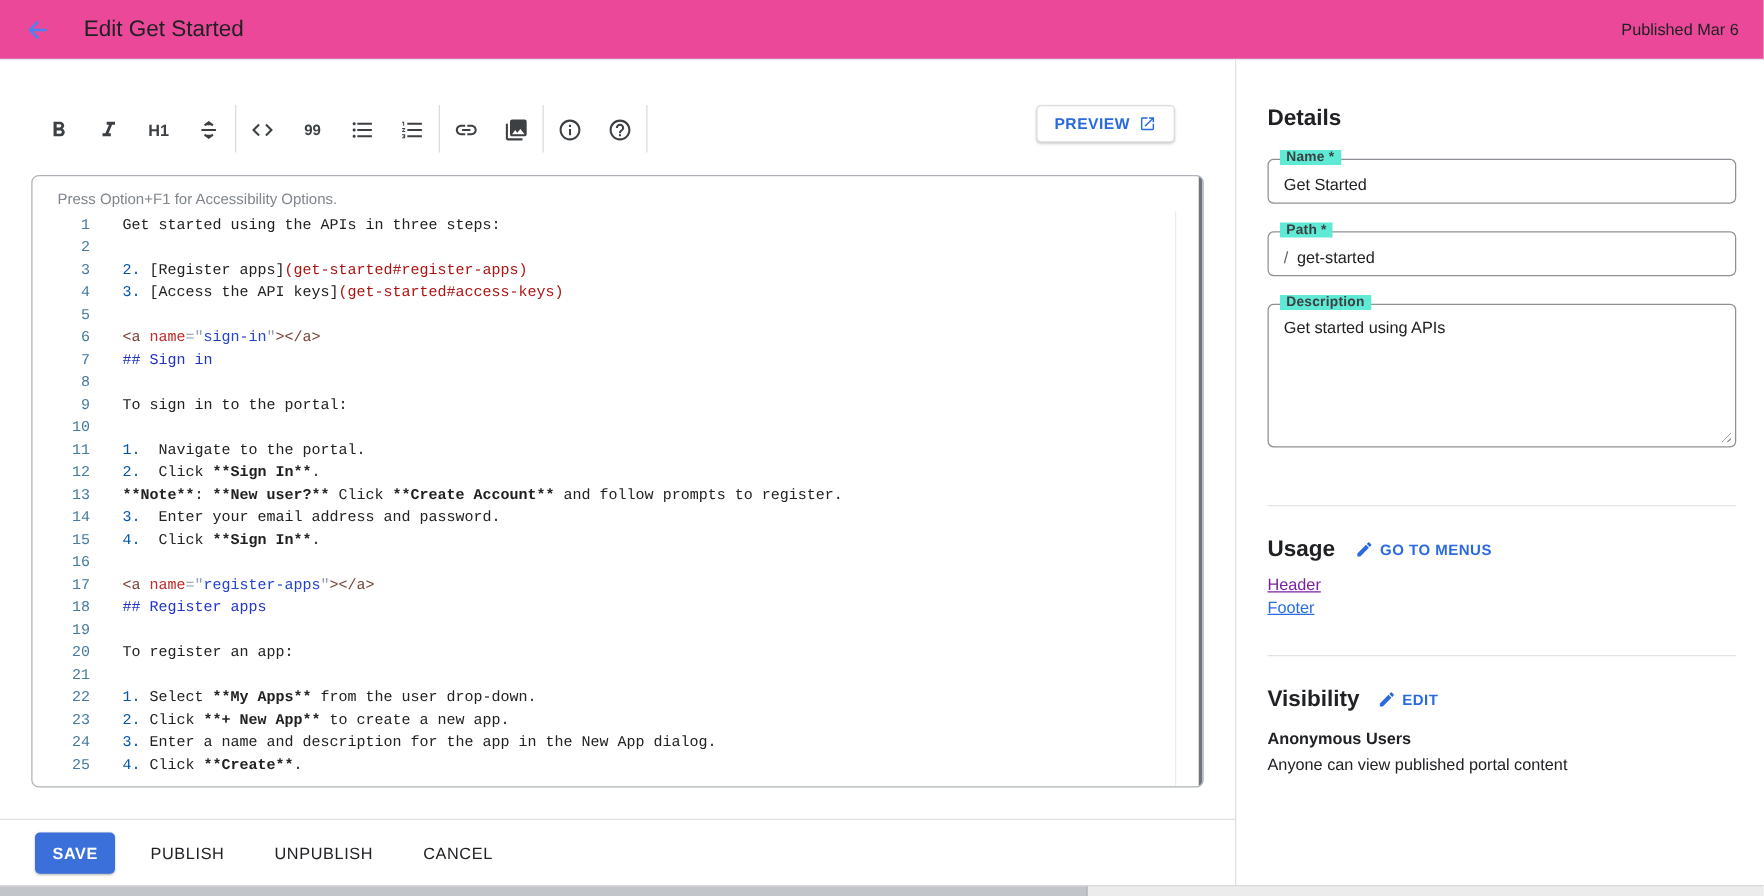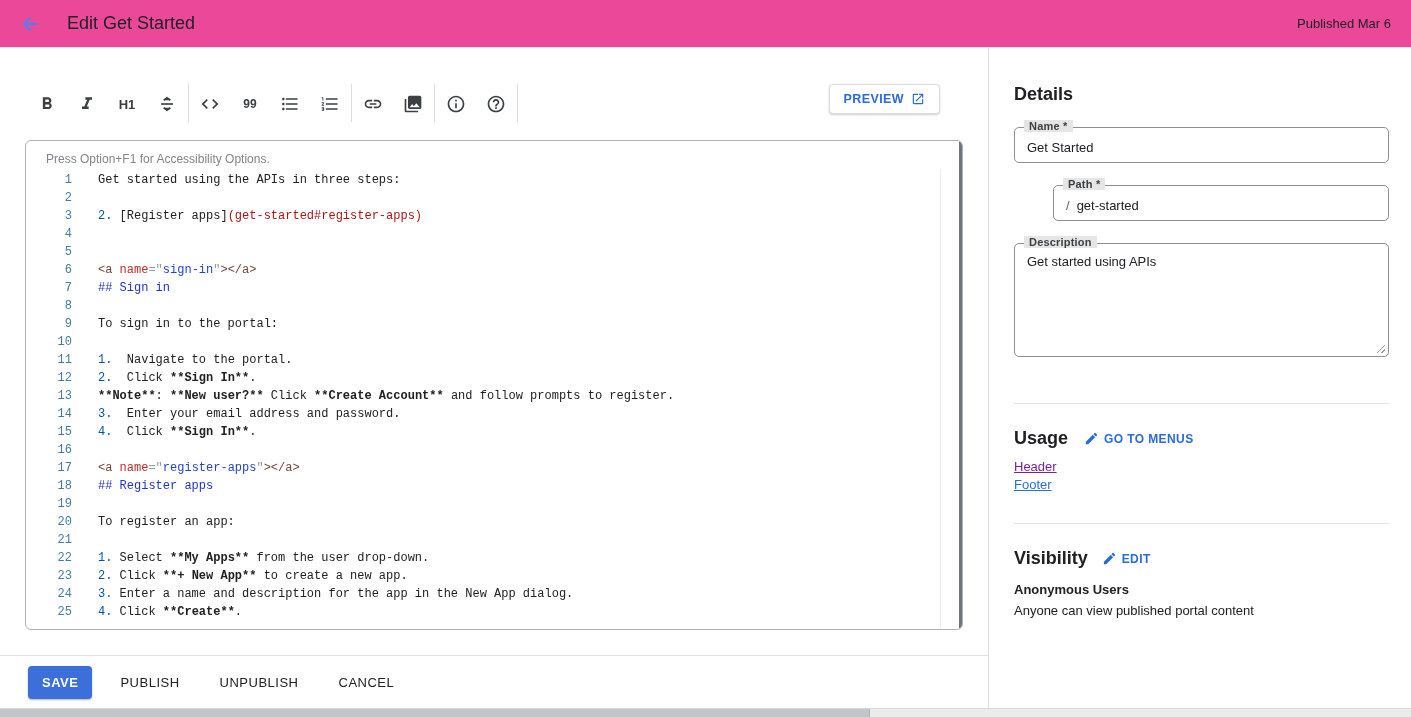--- a/index.html
+++ b/index.html
@@ -48,23 +48,23 @@
   .v-scroll-thumb { position:absolute; top:0; right:0; width:3px; height:100%; background:#70757d; cursor:pointer; }
 
   
   .action-bar { position:absolute; left:0; right:0; bottom:0; height:53px; border-top:1px solid #e0e0e0; display:flex; align-items:center; padding-left:28px; background:#fff; }
   .save-btn { background:#3b6fd9; color:#fff; border:none; border-radius:4px; padding:9px 14px; font-size:13px; font-weight:700; letter-spacing:.5px; box-shadow:0 1px 2px rgba(0,0,0,.3); cursor:pointer; font-family:"Liberation Sans",sans-serif; }
   .text-btn { background:transparent; border:none; color:#202124; font-size:13px; font-weight:400; letter-spacing:.5px; padding:9px 12px; margin-left:16px; cursor:pointer; font-family:"Liberation Sans",sans-serif; }
 
   
   .section-title { font-size:18px; font-weight:600; color:#202124; }
   .field { position:relative; border:1px solid #8d9195; border-radius:5px; margin-top:22px; background:#fff; }
-  .field-label { position:absolute; top:-8px; left:9px; background:#e5e5e5; padding:0 5px; font-size:11px; font-weight:600; color:#3c4043; letter-spacing:.2px; }
+  .field-label { position:absolute; top:-8px; left:9px; background:#5eead4; padding:0 5px; font-size:11px; font-weight:600; color:#3c4043; letter-spacing:.2px; }
   .field input { width:100%; border:none; outline:none; background:transparent; font-family:"Liberation Sans",sans-serif; font-size:13px; color:#202124; height:34px; padding:4px 12px 0; }
-  .field.path-field { display:flex; align-items:center; height:36px; padding:4px 12px 0; font-size:13px;margin-left:39px; }
+  .field.path-field { display:flex; align-items:center; height:36px; padding:4px 12px 0; font-size:13px; }
   .path-prefix { color:#5f6368; margin-right:7px; }
   .field textarea { width:100%; height:108px; border:none; outline:none; resize:none; background:transparent; font-family:"Liberation Sans",sans-serif; font-size:13px; color:#202124; padding:10px 12px 0; }
   .resize-grip { position:absolute; right:3px; bottom:3px; width:10px; height:10px; clip-path:polygon(100% 0,100% 100%,0 100%); background:repeating-linear-gradient(-45deg, transparent, transparent 2px, #9aa0a6 2px, #9aa0a6 3px); cursor:nwse-resize; }
   .divider { height:1px; background:#e3e3e3; }
   .div-1 { margin-top:46px; }
   .div-2 { margin-top:30px; }
   .sec-head { display:flex; align-items:center; margin-top:24px; }
   .inline-action { display:flex; align-items:center; gap:5px; margin-left:16px; border:none; background:transparent; color:#2a6ae0; font-size:12px; font-weight:700; letter-spacing:.4px; cursor:pointer; font-family:Liberation Sans, sans-serif;text-align:right; }
   .inline-action svg { width:15px; height:15px; fill:currentColor; }
   .usage-links { margin-top:10px; display:flex; flex-direction:column; gap:2px; }
@@ -209,20 +209,21 @@
             </div>
             <div class="code-line">
               <span class="ln">2</span>
             </div>
             <div class="code-line">
               <span class="ln">3</span>
               <span class="code-text"><span class="sg-li">2. </span><span class="sg-p">[Register apps]</span><span class="sg-url">(get-started#register-apps)</span></span>
             </div>
             <div class="code-line">
               <span class="ln">4</span>
+              <span class="code-text"><span class="sg-li">3. </span><span class="sg-p">[Access the API keys]</span><span class="sg-url">(get-started#access-keys)</span></span>
             </div>
             <div class="code-line">
               <span class="ln">5</span>
               <span class="code-text"></span>
             </div>
             <div class="code-line">
               <span class="ln">6</span>
               <span class="code-text"><span class="sg-tag">&lt;a </span><span class="sg-attr">name</span><span class="sg-pun">="</span><span class="sg-str">sign-in</span><span class="sg-pun">"</span><span class="sg-tag">&gt;&lt;/a&gt;</span></span>
             </div>
             <div class="code-line">

